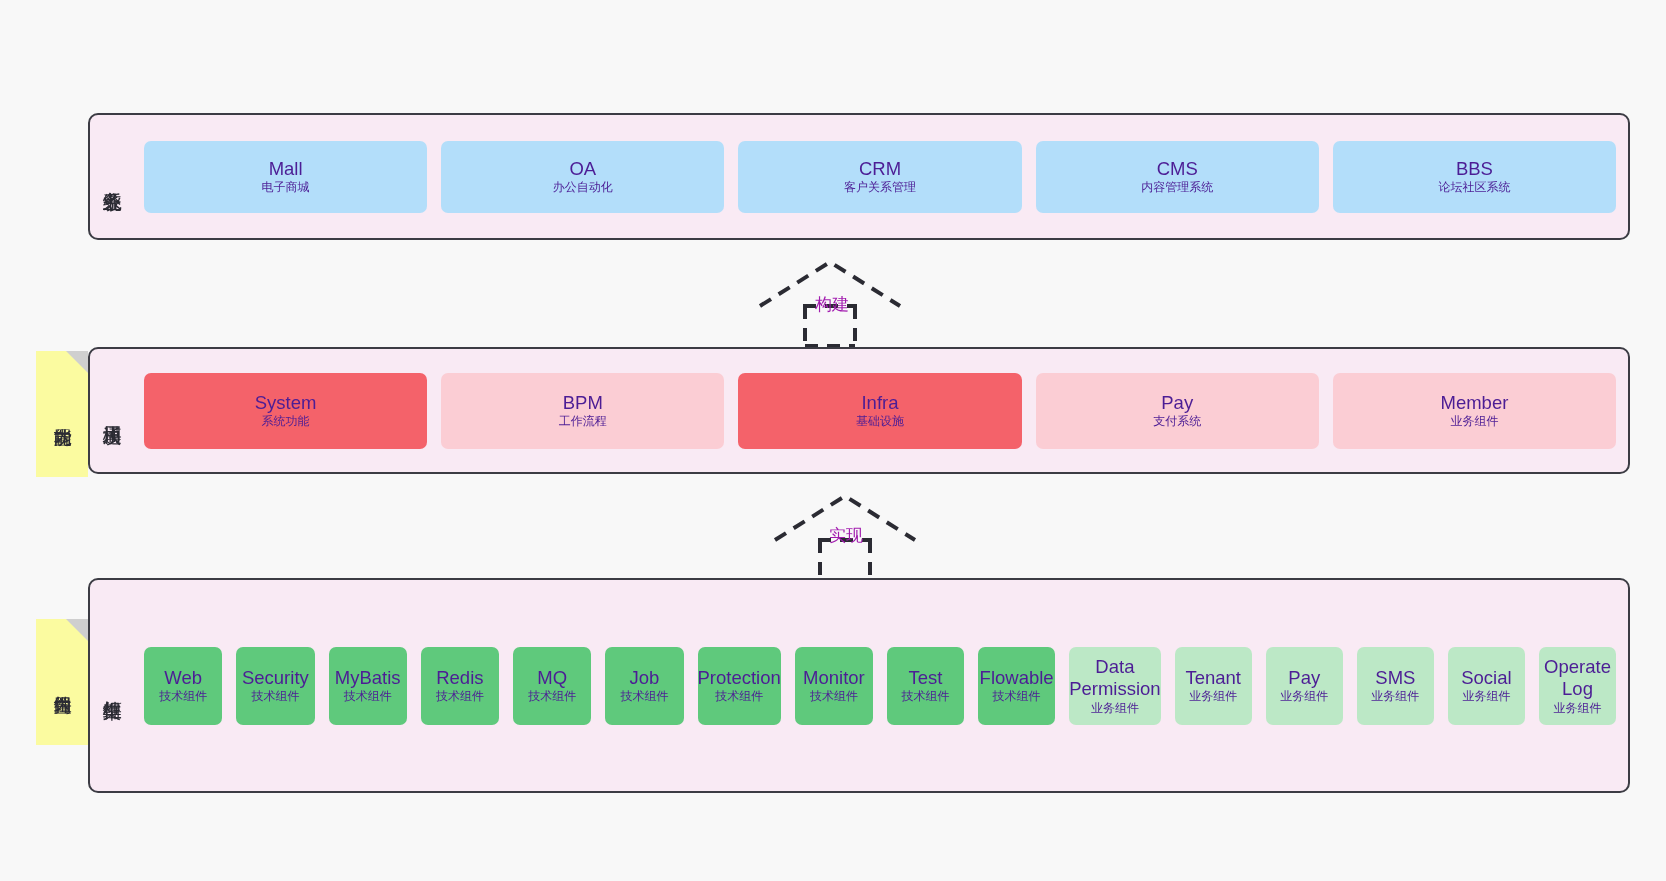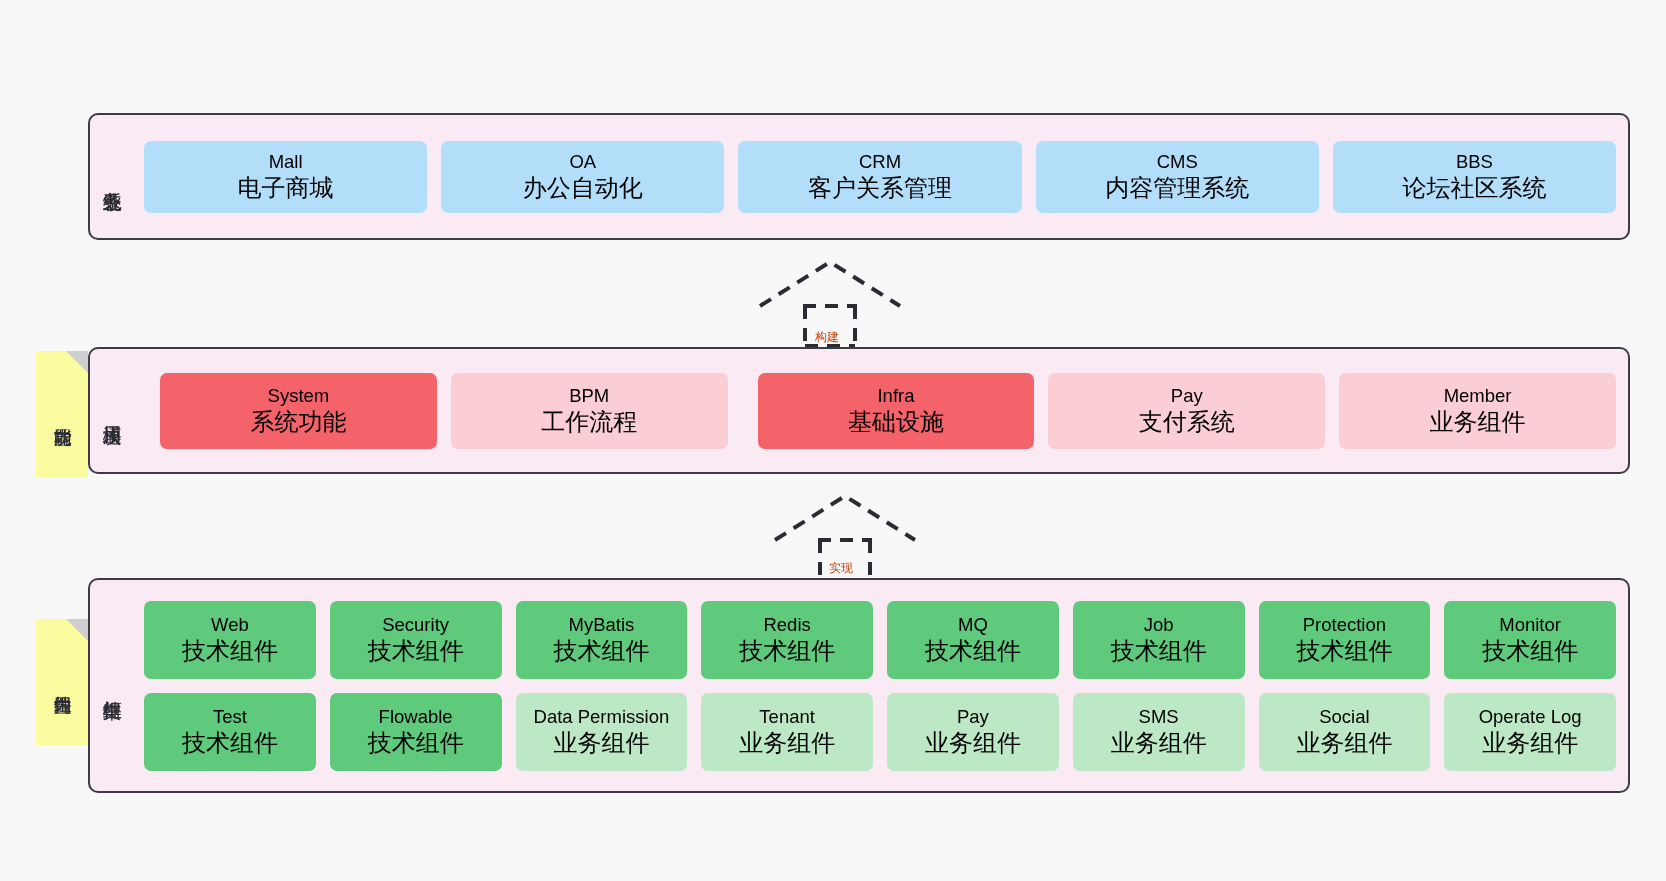--- a/index.html
+++ b/index.html
@@ -57,47 +57,46 @@
     align-items: stretch;
   }
   .card {
     flex: 1 1 0;
     border-radius: 7px;
     display: flex;
     flex-direction: column;
     align-items: center;
     justify-content: center;
     text-align: center;
-    color: #000000;
+    color: #4c1d95;
     line-height: 1.22;
     user-select: none;
   }
   .card .en { font-size: 18.5px; }
-  .card .cn { font-size: 24px; text-align: right; }
+  .card .cn { font-size: 12px; text-align: right; }
 
   .c-blue  { background: #b3defa; }
-  .c-red   { background: #f4626a; margin-left: 16px; }
+  .c-red   { background: #f4626a; }
   .c-pink  { background: #fbcdd4; }
   .c-green { background: #5fc97c; }
   .c-lgreen{ background: #bce8c6; }
 
   
   #layer-business { left: 88px; top: 113px; width: 1542px; height: 127px; }
   #layer-business .layer-body { padding-left: 10px; }
   #layer-business .card { height: 72px; }
 
   
   #layer-common { left: 88px; top: 347px; width: 1542px; height: 127px; }
   #layer-common .layer-body { padding-left: 10px; }
   #layer-common .card { height: 76px; }
 
   
   #layer-framework { left: 88px; top: 578px; width: 1542px; height: 215px; }
   #layer-framework .layer-body {
-    flex-direction: column;
     justify-content: center;
     gap: 14px;
     padding-left: 10px;
   }
   #layer-framework .card { height: 78px; }
 
   
   .note {
     position: absolute;
     background: #fbfba0;
@@ -125,26 +124,25 @@
   #note-features   { left: 36px; top: 351px; height: 126px; }
   #note-components { left: 36px; top: 619px; height: 126px; }
 
   
   .arrow {
     position: absolute;
     pointer-events: none;
   }
   .arrow-label {
     position: absolute;
-    font-size: 12px;
-    color: #c2410c;
+    font-size: 17px;
+    color: #a21caf;
     user-select: none;
     background: transparent;
     white-space: nowrap;
-    margin-top: 36px;
   }
   #arrow-build  { left: 755px; top: 256px;  width: 150px; height: 92px; }
   #arrow-build-label  { left: 815px; top: 293px; }
   #arrow-impl   { left: 770px; top: 490px;  width: 150px; height: 92px; }
   #arrow-impl-label   { left: 829px; top: 524px; }
 </style>
 </head>
 <body>
 
 <div id="stage">

